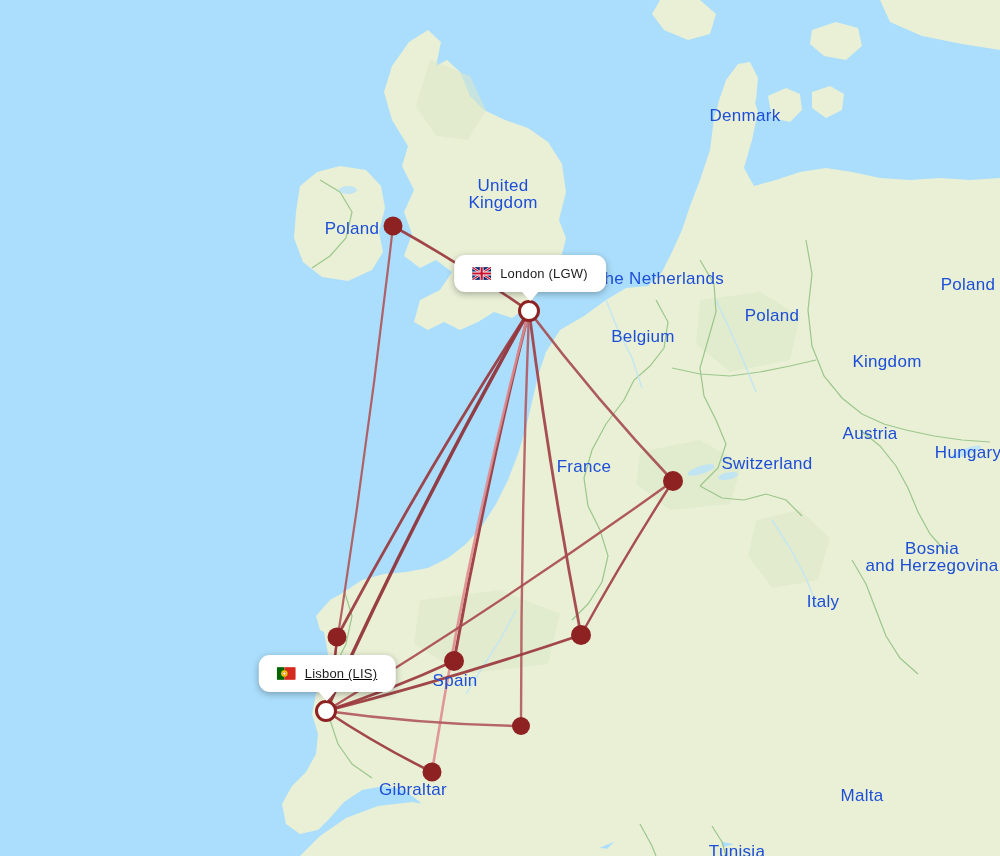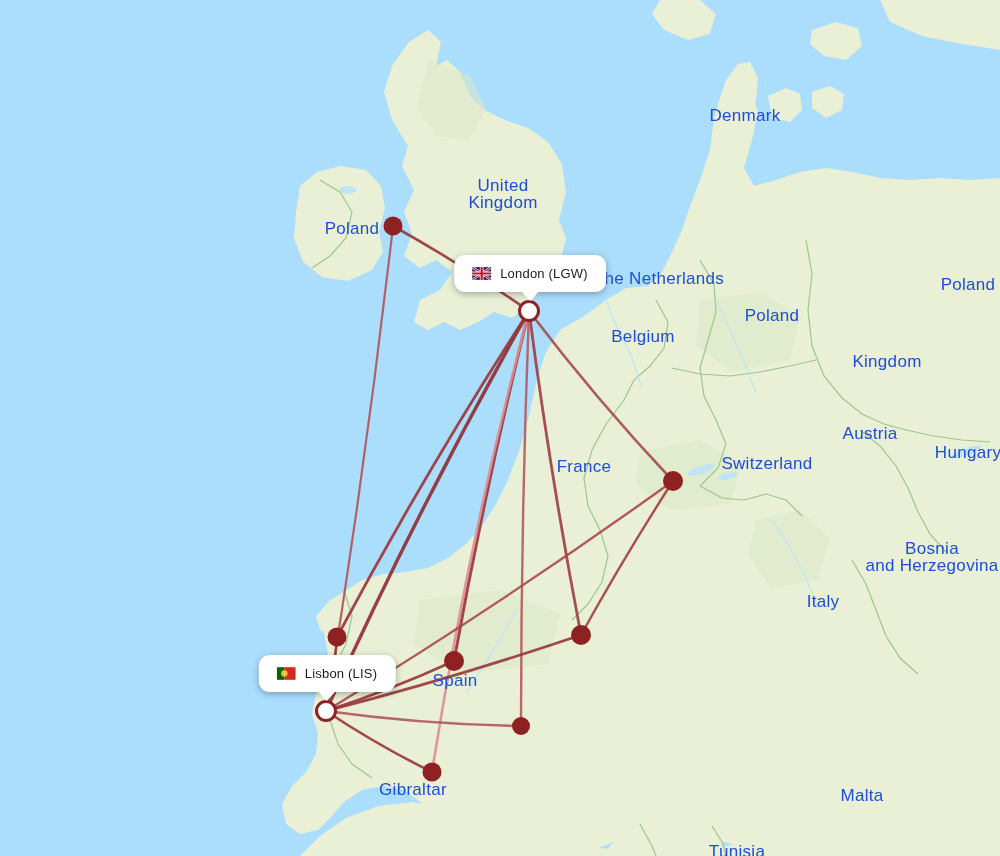--- a/index.html
+++ b/index.html
@@ -242,21 +242,21 @@
             <rect width="30" height="20" fill="#012169"></rect>
             <path d="M0,0 L30,20 M30,0 L0,20" stroke="#FFF" stroke-width="4"></path>
             <path d="M0,0 L30,20 M30,0 L0,20" stroke="#C8102E" stroke-width="2"></path>
             <path d="M15,0 V20 M0,10 H30" stroke="#FFF" stroke-width="6"></path>
             <path d="M15,0 V20 M0,10 H30" stroke="#C8102E" stroke-width="3.5"></path>
           </svg>
         </span>
         <span class="tip-text">London (LGW)</span>
         <span class="tail"></span>
       </div>
-      <div class="tooltip" style="left: 327px; top: 692px;">
+      <div class="tooltip" style="left: 327px; top: 692px; text-decoration: underline;">
         <span style="display: flex;">
           <svg class="flag" viewBox="0 0 30 20">
             <rect width="12" height="20" fill="#006600"></rect>
             <rect x="12" width="18" height="20" fill="#D52B1E"></rect>
             <circle cx="12" cy="10" r="5" fill="#FFE600" stroke="#B8860B" stroke-width=".8"></circle>
             <circle cx="12" cy="10" r="2.4" fill="#FFF"></circle>
             <circle cx="12" cy="10" r="2.4" fill="none" stroke="#D52B1E" stroke-width=".9"></circle>
           </svg>
         </span>
         <span class="tip-text">Lisbon (LIS)</span>

